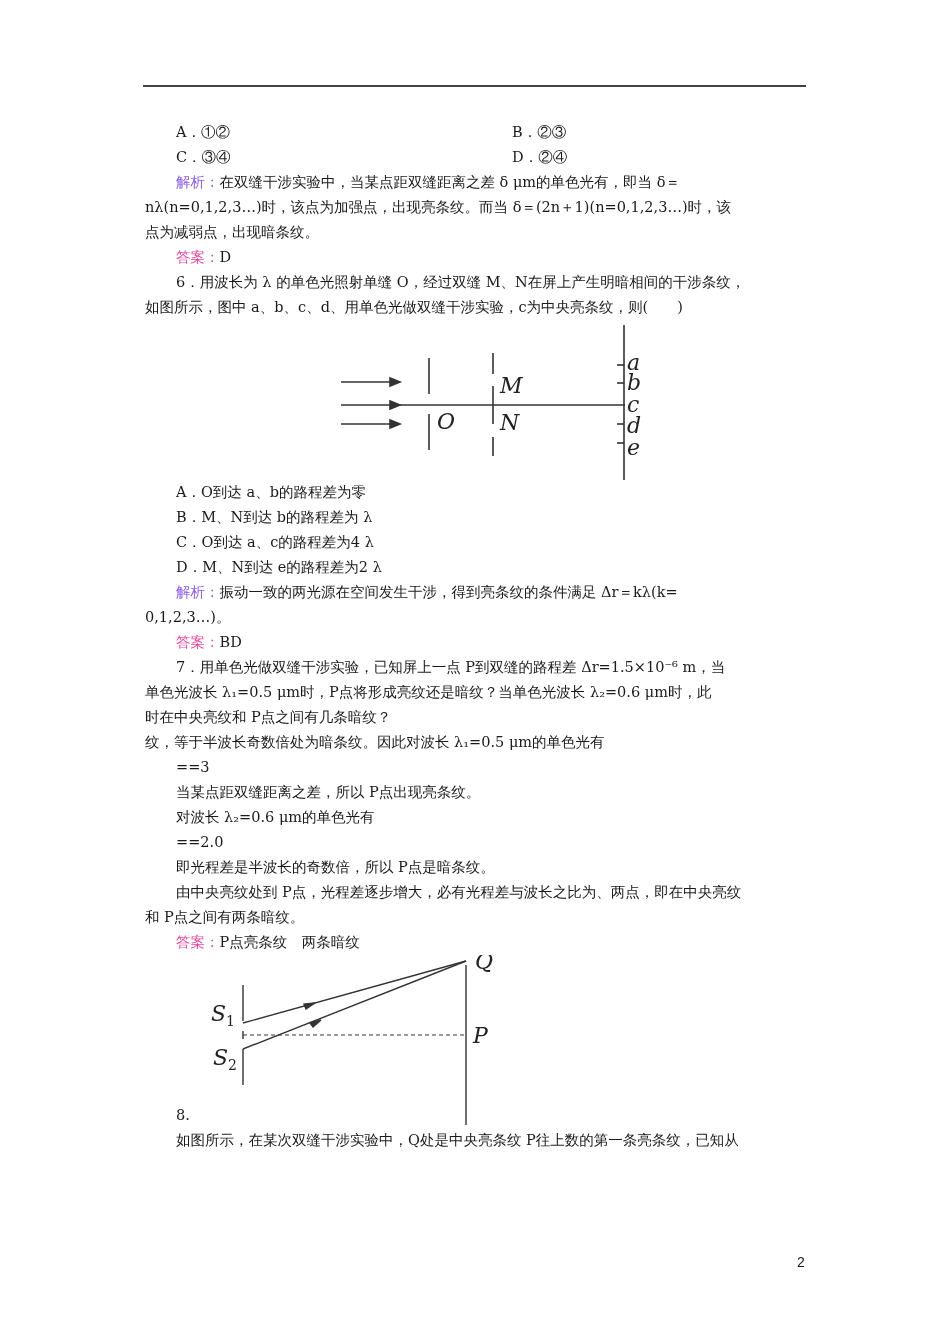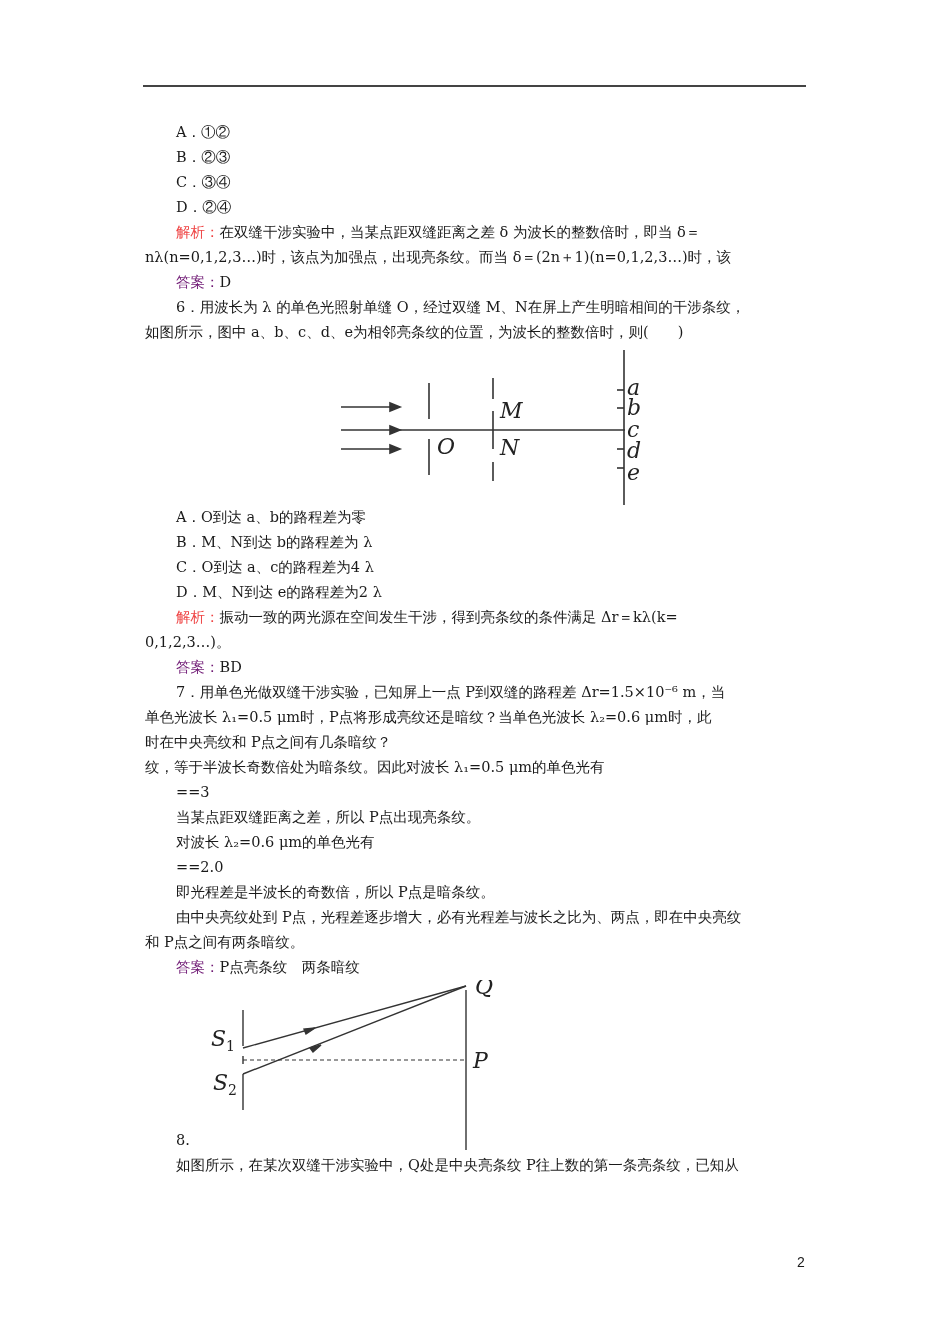--- a/index.html
+++ b/index.html
@@ -2,51 +2,52 @@
 <html><head>
 <meta charset="utf-8">
 <style>
   html, body { margin: 0; padding: 0; background: #ffffff; }
   body { width: 950px; height: 1344px; position: relative; overflow: hidden;
          font-family: "DejaVu Serif", "Liberation Serif", serif; color: #1a1a1a; }
   .rule { position: absolute; left: 143px; top: 85px; width: 663px; height: 2px; background: #444; }
   .page { position: absolute; left: 145px; top: 120px; width: 662px; font-size: 14.5px; line-height: 25px; }
   .p { margin: 0; text-align: justify; }
   .ind { text-indent: 31px; }
-  .row { display: flex; padding-left: 31px; flex-direction: column; }
+  .row { display: flex; padding-left: 31px; }
   .row span { display: block; }
   .col1 { width: 336px; }
-  .blue { color: #ef4444; }
-  .red { color: #701a75; }
+  .blue { color: #8b5cf6; }
+  .red { color: #ec4899; }
   .fig { position: relative; height: 160px; }
   .fig2 { position: relative; height: 170px; }
   svg { position: absolute; }
   .pnum { position: absolute; left: 797px; top: 1254px; font-size: 14px; font-family: "Liberation Sans", sans-serif; }
 </style>
 </head>
 <body>
 
 <div class="rule"></div>
 
 <div class="page">
 
   <div class="row">
     <span class="col1"><span style="display:inline">A．</span><span style="display:inline">①②</span></span>
     <span><span style="display:inline">B．</span><span style="display:inline">②③</span></span>
   </div>
   <div class="row">
     <span class="col1"><span style="display:inline">C．</span><span style="display:inline">③④</span></span>
     <span><span style="display:inline">D．</span><span style="display:inline">②④</span></span>
   </div>
-  <p class="p ind"><span class="blue">解析：</span><span>在双缝干涉实验中，当某点距双缝距离之差 δ 为波长的整数倍时，即当 δ＝</span></p>
+  <p class="p ind"><span class="blue">解析：</span><span>在双缝干涉实验中，当某点距双缝距离之差 δ μm的单色光有，即当 δ＝</span></p>
   <p class="p">nλ(n=0,1,2,3…)时，该点为加强点，出现亮条纹。而当 δ＝(2n＋1)(n=0,1,2,3…)时，该</p>
+  <p class="p">点为减弱点，出现暗条纹。</p>
   <p class="p ind"><span class="red">答案：</span><span>D</span></p>
 
   <p class="p ind">6．用波长为 λ 的单色光照射单缝 O，经过双缝 M、N在屏上产生明暗相间的干涉条纹，</p>
-  <p class="p">如图所示，图中 a、b、c、d、e为相邻亮条纹的位置，为波长的整数倍时，则(　　)</p>
+  <p class="p">如图所示，图中 a、b、c、d、用单色光做双缝干涉实验，c为中央亮条纹，则(　　)</p>
 
   <div class="fig">
     <svg width="662" height="160" viewBox="0 0 662 160">
       <g stroke="#333" stroke-width="1.6" fill="#333">
 
         <line x1="196" y1="62" x2="250" y2="62"></line>
           <polygon points="255,62 245,58 245,66"></polygon>
         <line x1="196" y1="85" x2="250" y2="85"></line>
           <polygon points="255,85 245,81 245,89"></polygon>
         <line x1="196" y1="104" x2="250" y2="104"></line>

